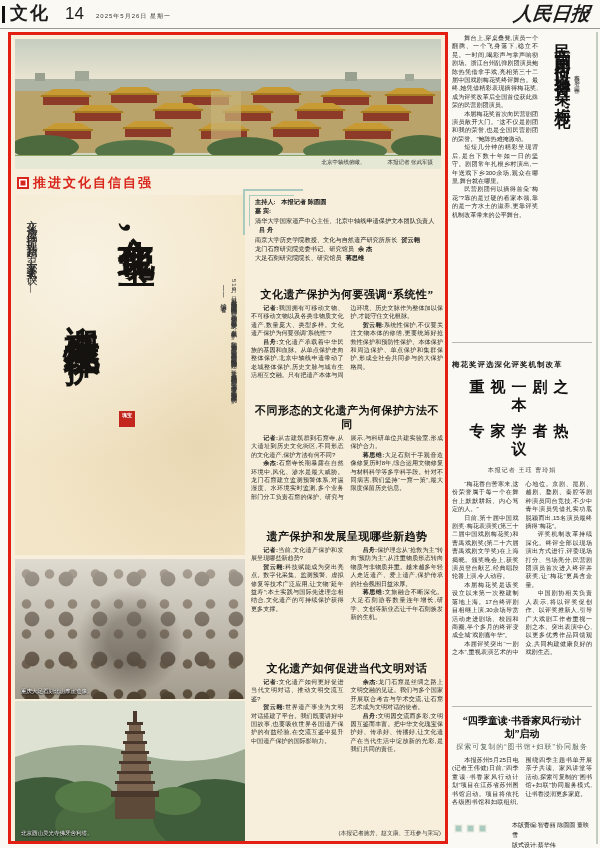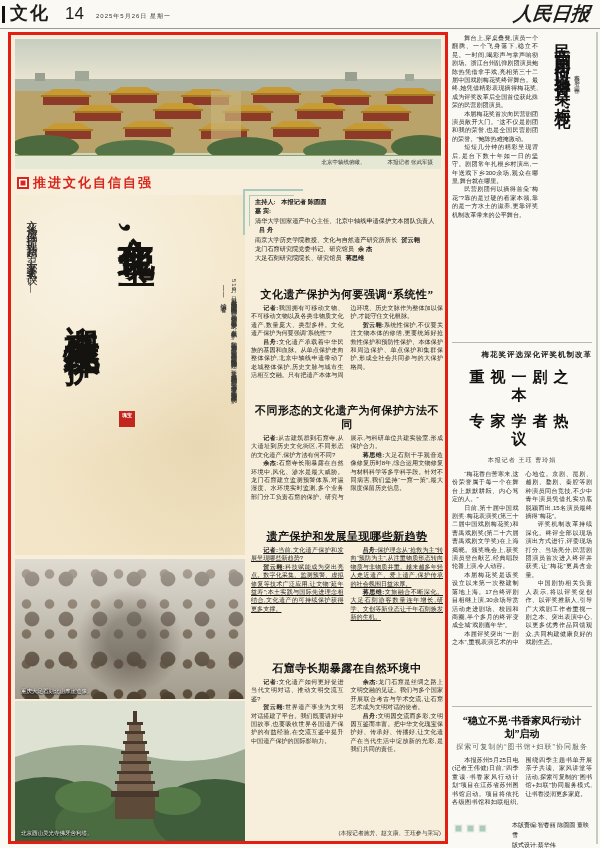--- a/index.html
+++ b/index.html
@@ -55,34 +55,34 @@
   #fret:before{content:"";position:absolute;left:4px;top:4px;width:44px;height:30px;border-top:1.5px solid #a9cabe;border-left:1.5px solid #a9cabe;}
   #host{left:4px;top:2px;width:186px;font:400 6.2px/9.4px "Liberation Sans",sans-serif;color:#222;z-index:2;}
   #host b{font-weight:700;}
   .guest-row{margin:0;}
   .guest-row .gname{font-weight:700;margin-left:4px;}
   .sec{left:0;width:192px;overflow:hidden;}
   .sec h3{margin:0 0 3px 0;text-align:center;font:700 11px/14px "Liberation Serif","DejaVu Serif",serif;letter-spacing:.5px;color:#111;}
   .cols{column-count:2;column-gap:7px;font:400 6.1px/8.4px "Liberation Sans",sans-serif;text-align:justify;color:#2a2a2a;}
   .cols p{margin:0;text-indent:2em;}
   .cols p b{font-weight:700;}
-  #s1{top:92px;height:112px;} #s2{top:208px;height:122px;} #s3{top:334px;height:128px;text-decoration:underline;} #s4{top:466px;height:170px;}
+  #s1{top:92px;height:112px;} #s2{top:208px;height:122px;} #s3{top:334px;height:128px;} #s4{top:466px;height:170px;}
   #footnote{left:0;top:634px;width:190px;text-align:right;font-size:5.8px;color:#333;}
   
   #rcol{left:452px;top:32px;width:140px;height:812px;}
   #edge-rule{left:596px;top:32px;width:2px;height:812px;background:#c3cdbf;}
   #a1-text{left:0;top:2px;width:86px;height:300px;overflow:hidden;font:400 6.1px/8.4px "Liberation Sans",sans-serif;text-align:justify;color:#2a2a2a;}
   #a1-text p{margin:0;text-indent:2em;}
   #a1-head{left:90px;top:0;width:50px;height:306px;display:flex;justify-content:center;}
   #a1-title{font:700 16px/20px "Liberation Serif","DejaVu Serif",serif;letter-spacing:5px;color:#111;}
   #a1-byline{font:400 5.5px/9px "Liberation Sans",sans-serif;color:#444;margin-top:38px;letter-spacing:2px;}
   .rdiv{left:0;width:140px;height:1px;background:#b9b9b2;}
   #div1{top:310px;} #div2{top:674px;}
   #a2{left:0;top:318px;width:140px;height:350px;overflow:hidden;}
-  #a2-kicker{text-align:right;font:700 7.5px/10px "Liberation Sans",sans-serif;color:#222;letter-spacing:1px;margin:0 0 4px;}
+  #a2-kicker{text-align:left;font:700 7.5px/10px "Liberation Sans",sans-serif;color:#222;letter-spacing:1px;margin:10px 0 4px;}
   .a2-title{text-align:center;font:700 15px/18px "Liberation Serif","DejaVu Serif",serif;letter-spacing:6px;color:#101010;margin:8px;}
   #a2-byline{text-align:center;font:400 6px/9px "Liberation Sans",sans-serif;color:#444;margin:4px 0 5px;letter-spacing:1px;}
   #a2-body{height:282px;overflow:hidden;}
   #a3{left:0;top:682px;width:140px;height:96px;overflow:hidden;}
   #a3-title{text-align:center;font:700 10px/13px "Liberation Serif","DejaVu Serif",serif;color:#111;margin:0 0 2px;}
   #a3-sub{text-align:center;font:400 7px/10px "Liberation Sans",sans-serif;color:#5c6b60;letter-spacing:1px;margin:0 0 4px;}
   #a3-body{height:60px;overflow:hidden;}
   #credits{left:60px;top:788px;width:80px;font:400 6px/10px "Liberation Sans",sans-serif;color:#222;}
   #motif{left:2px;top:792px;display:flex;gap:3px;}
   .mtile{width:9px;height:9px;background:#a9cabe;box-shadow:inset 0 0 0 1.5px #f3f1e8, inset 0 0 0 3px #a9cabe;}
@@ -235,21 +235,21 @@
       <div class="abs sec" id="s3">
         <h3>遗产保护和发展呈现哪些新趋势</h3>
         <div class="cols">
             <p><b>记者:</b>当前,文化遗产保护和发展呈现哪些新趋势?</p>
             <p><b>贺云翱:</b>科技赋能成为突出亮点。数字化采集、监测预警、虚拟修复等技术广泛应用,让文物“延年益寿”;本土实践与国际先进理念相结合,文化遗产的可持续保护获得更多支撑。</p>
             <p><b>吕舟:</b>保护理念从“抢救为主”转向“预防为主”,从注重物质形态转向物质与非物质并重。越来越多年轻人走近遗产、爱上遗产,保护传承的社会氛围日益浓厚。</p>
             <p><b>蒋思维:</b>文旅融合不断深化。大足石刻游客数量连年增长,研学、文创等新业态让千年石刻焕发新的生机。</p>
           </div>
       </div>
       <div class="abs sec" id="s4">
-        <h3>石窟寺长期暴露在自然环境中</h3>
+        <h3>文化遗产如何促进当代文明对话</h3>
         <div class="cols">
             <p><b>记者:</b>文化遗产如何更好促进当代文明对话、推动文明交流互鉴?</p>
             <p><b>贺云翱:</b>世界遗产事业为文明对话搭建了平台。我们既要讲好中国故事,也要吸收世界各国遗产保护的有益经验,在交流互鉴中提升中国遗产保护的国际影响力。</p>
             <p><b>余杰:</b>龙门石窟是丝绸之路上文明交融的见证。我们与多个国家开展联合考古与学术交流,让石窟艺术成为文明对话的使者。</p>
             <p><b>吕舟:</b>文明因交流而多彩,文明因互鉴而丰富。把中华文化瑰宝保护好、传承好、传播好,让文化遗产在当代生活中绽放新的光彩,是我们共同的责任。</p>
           </div>
       </div>
       <div class="abs" id="footnote">(本报记者施芳、赵文康、王珏参与采写)</div>
     </div>
   </div>
@@ -280,21 +280,21 @@
           <p>本届梅花奖是该奖设立以来第一次整建制落地上海。17台终评剧目相继上演,30余场导赏活动走进剧场、校园和商圈,半个多月的终评变成全城“戏剧嘉年华”。</p>
           <p>本届评奖突出“一剧之本”,重视表演艺术的中心地位。京剧、昆剧、越剧、婺剧、秦腔等剧种演员同台竞技,不少中青年演员凭借扎实功底脱颖而出,15名演员最终摘得“梅花”。</p>
           <p>评奖机制改革持续深化。终评全部以现场演出方式进行,评委现场打分、当场亮分,民营剧团演员首次进入终评并获奖,让“梅花”更具含金量。</p>
           <p>中国剧协相关负责人表示,将以评奖促创作、以评奖推新人,引导广大戏剧工作者重视一剧之本、突出表演中心,以更多优秀作品回馈观众,共同构建健康良好的戏剧生态。</p>
         </div>
     </div>
 
     <div class="abs rdiv" id="div2"></div>
 
     <div class="abs" id="a3">
-      <p id="a3-title">“稳立不晃·书香家风行动计划”启动</p>
+      <p id="a3-title">“四季童读·书香家风行动计划”启动</p>
       <p id="a3-sub">探索可复制的“图书馆+妇联”协同服务</p>
       <div class="cols" id="a3-body">
           <p>本报苏州5月25日电(记者王伟健)日前,“四季童读·书香家风行动计划”项目在江苏省苏州图书馆启动。项目将依托各级图书馆和妇联组织,围绕四季主题书单开展亲子共读、家风讲堂等活动,探索可复制的“图书馆+妇联”协同服务模式,让书香浸润更多家庭。</p>
         </div>
     </div>
 
     <div class="abs" id="motif">
       <div class="mtile"></div>
       <div class="mtile"></div>
       <div class="mtile"></div>

